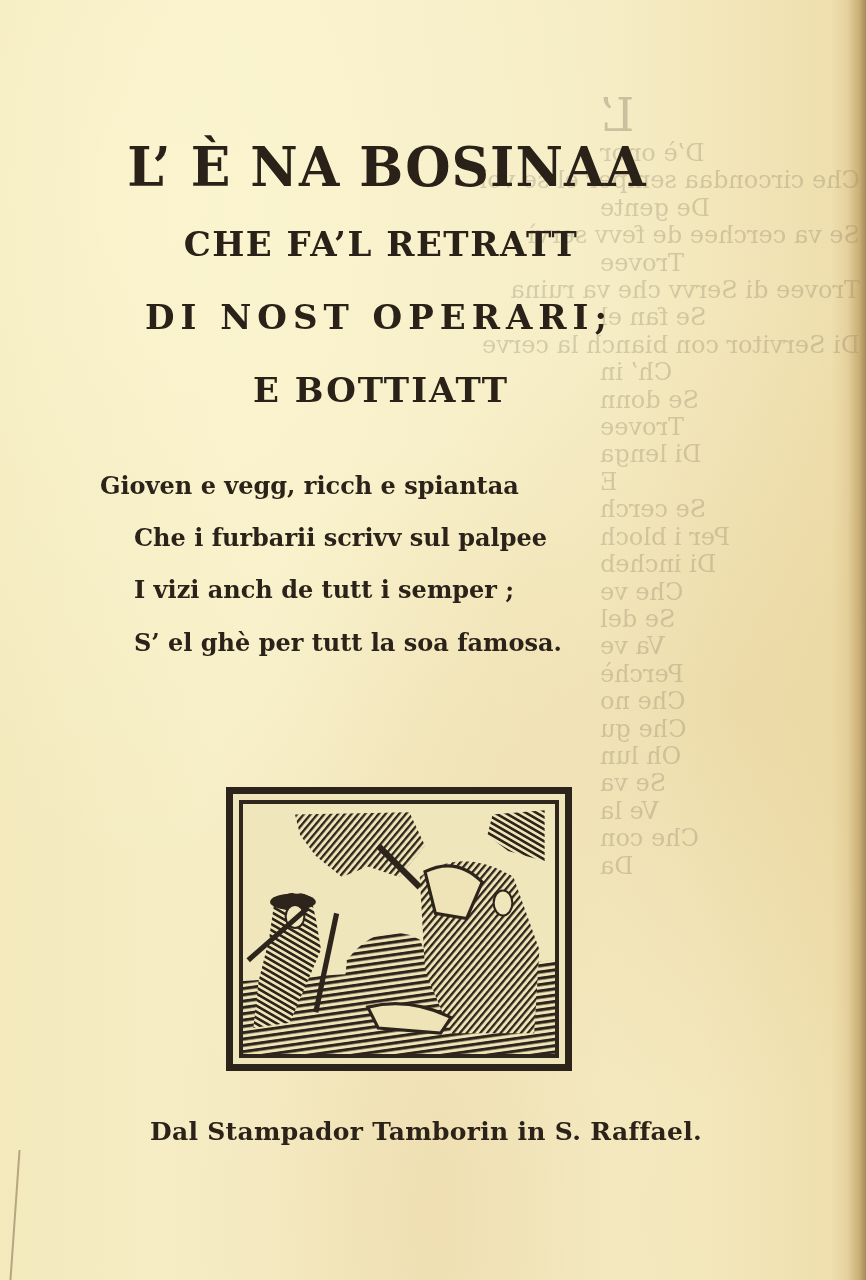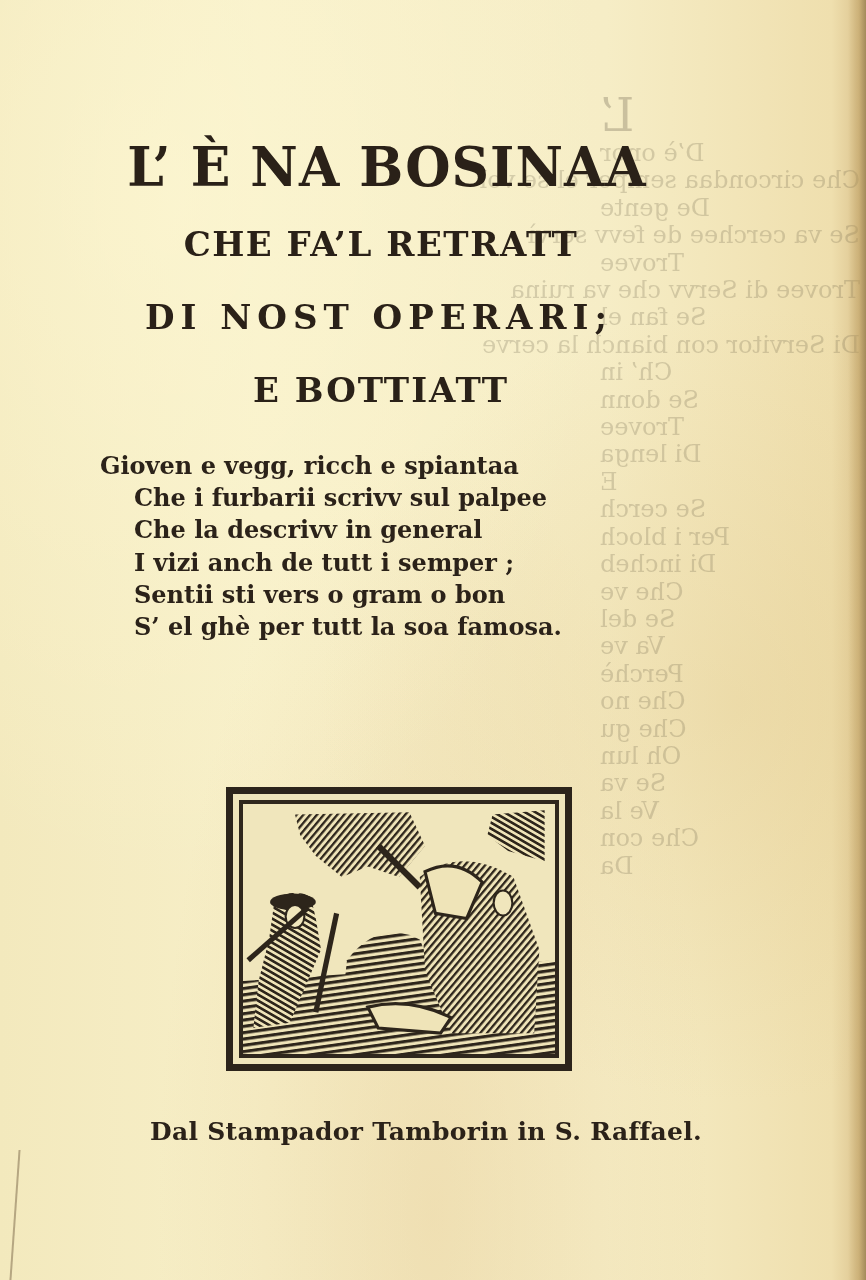--- a/index.html
+++ b/index.html
@@ -80,21 +80,21 @@
       position: absolute;
       top: 450px;
       left: 100px;
       font-family: "DejaVu Serif", serif;
       font-weight: bold;
       font-size: 24px;
       line-height: 32.2px;
       color: #2b2219;
       white-space: nowrap;
     }
-    .verse .line { display: block; }
+    .verse .line { display: block; margin-top: 20px; }
     .verse .indent { padding-left: 34px; }
 
     .woodcut {
       position: absolute;
       left: 226px;
       top: 787px;
       width: 346px;
       height: 284px;
       box-sizing: border-box;
       border: 7px solid #2c241b;
@@ -165,23 +165,21 @@
   <div class="left-crease"></div>
 
   <div class="title t1">L’ È NA BOSINAA</div>
   <div class="title t2">CHE FA’L RETRATT</div>
   <div class="title t3">DI NOST OPERARI;</div>
   <div class="title t4">E BOTTIATT</div>
 
   <div class="verse">
     <span class="line">Gioven e vegg, ricch e spiantaa</span>
     <span class="line indent">Che i furbarii scrivv sul palpee</span>
-    <span class="line indent">Che la descrivv in general</span>
     <span class="line indent">I vizi anch de tutt i semper ;</span>
-    <span class="line indent">Sentii sti vers o gram o bon</span>
     <span class="line indent">S’ el ghè per tutt la soa famosa.</span>
   </div>
 
   <div class="woodcut">
     <div class="inner">
       <svg viewBox="0 0 300 240" preserveAspectRatio="none">
         <defs>
           <pattern id="hatch" width="6" height="6" patternUnits="userSpaceOnUse" patternTransform="rotate(-8)">
             <rect width="6" height="6" fill="#efe4b8"></rect>
             <rect width="6" height="3" fill="#2d251b"></rect>

